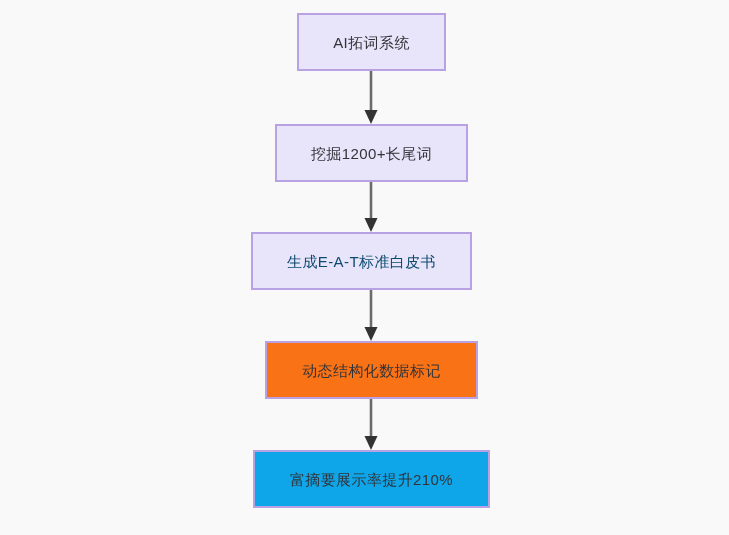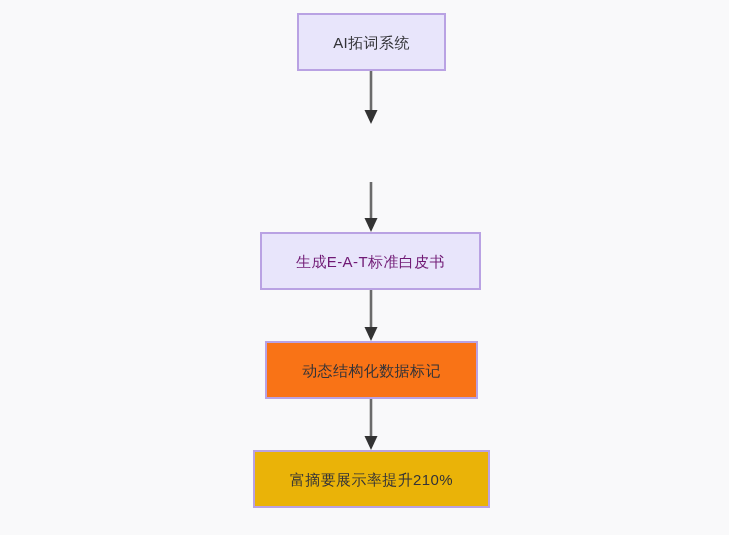--- a/index.html
+++ b/index.html
@@ -80,26 +80,29 @@
     <svg width="26" height="51" viewBox="0 0 26 51">
       <line x1="13" y1="0" x2="13" y2="40" stroke="#6b6b6b" stroke-width="2.6"></line>
       <polygon points="13,51 6.5,37 19.5,37" fill="#333333"></polygon>
     </svg>
   </div>
 
   <div class="node-box" id="node-0" style="left: 297px; top: 13px; width: 149px; height: 58px; background: rgb(232, 229, 251); border-color: rgb(185, 162, 227); color: rgb(51, 51, 56);">
     <span class="node-label">AI拓词系统</span>
   </div>
 
+  <div class="node-box" id="node-1" style="left: 275px; top: 124px; width: 193px; height: 58px; background: rgb(232, 229, 251); border-color: rgb(185, 162, 227); color: rgb(51, 51, 56);">
+    <span class="node-label">挖掘1200+长尾词</span>
+  </div>
 
-  <div class="node-box" id="node-2" style="left: 260px; top: 232px; width: 221px; height: 58px; background: rgb(232, 229, 251); border-color: rgb(185, 162, 227); color: #701a75;">
+  <div class="node-box" id="node-2" style="left: 251px; top: 232px; width: 221px; height: 58px; background: rgb(232, 229, 251); border-color: rgb(185, 162, 227); color: #0c4a6e;">
     <span class="node-label">生成E-A-T标准白皮书</span>
   </div>
 
   <div class="node-box" id="node-3" style="left: 265px; top: 341px; width: 213px; height: 58px; background: #f97316; border-color: rgb(185, 162, 227); color: rgb(51, 51, 56);">
     <span class="node-label">动态结构化数据标记</span>
   </div>
 
-  <div class="node-box" id="node-4" style="left: 253px; top: 450px; width: 237px; height: 58px; background: #eab308; border-color: rgb(185, 162, 227); color: rgb(51, 51, 56);">
+  <div class="node-box" id="node-4" style="left: 253px; top: 450px; width: 237px; height: 58px; background: #0ea5e9; border-color: rgb(185, 162, 227); color: rgb(51, 51, 56);">
     <span class="node-label">富摘要展示率提升210%</span>
   </div>
 
 </div>
 
 </body></html>

